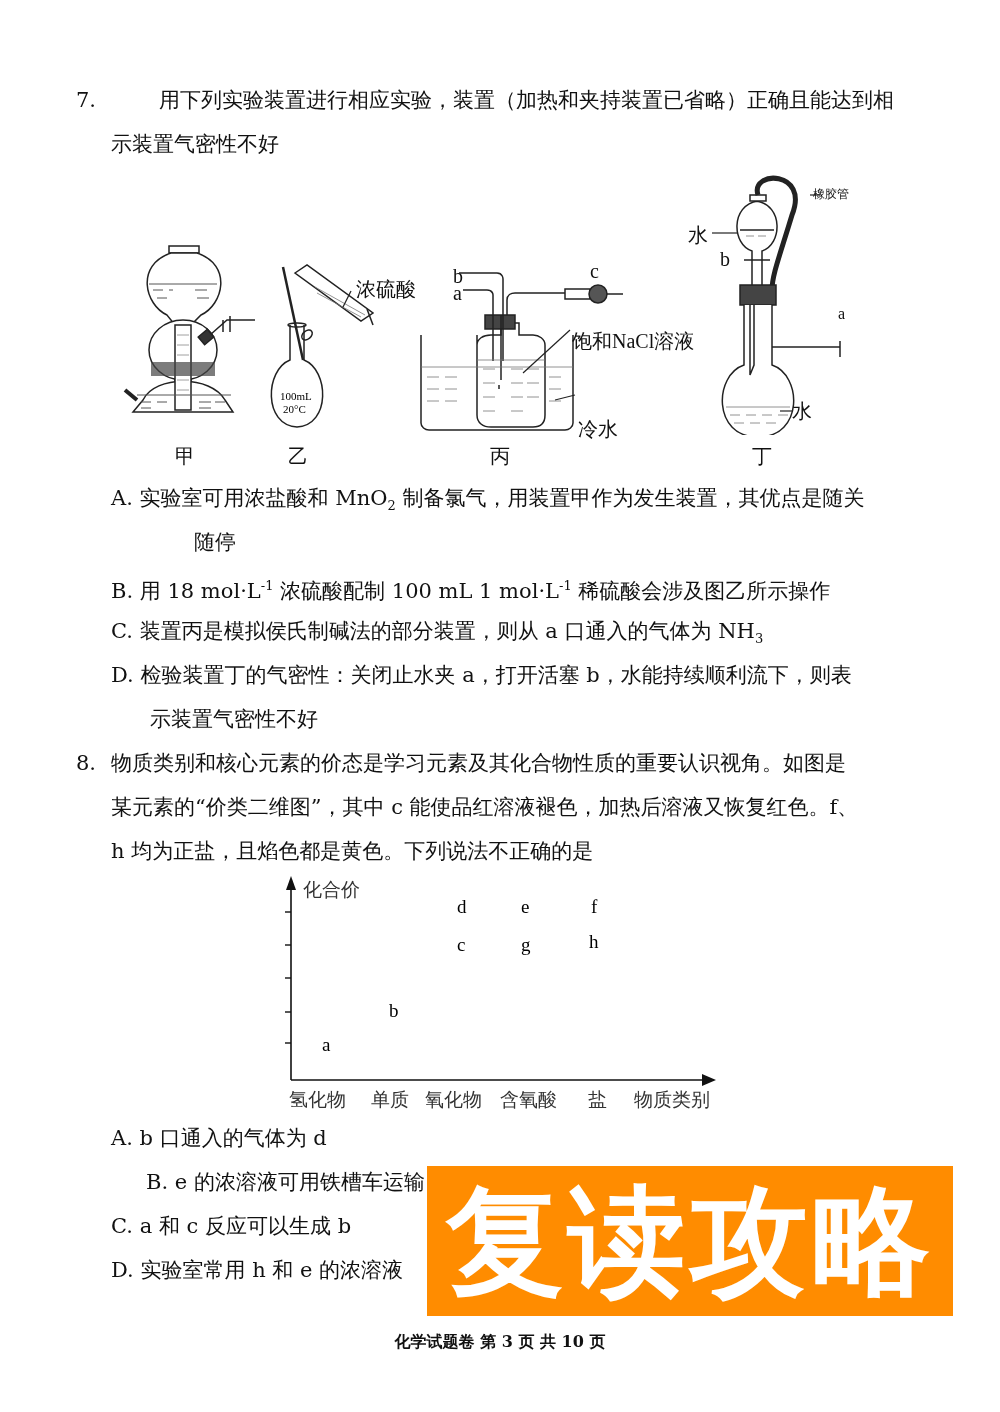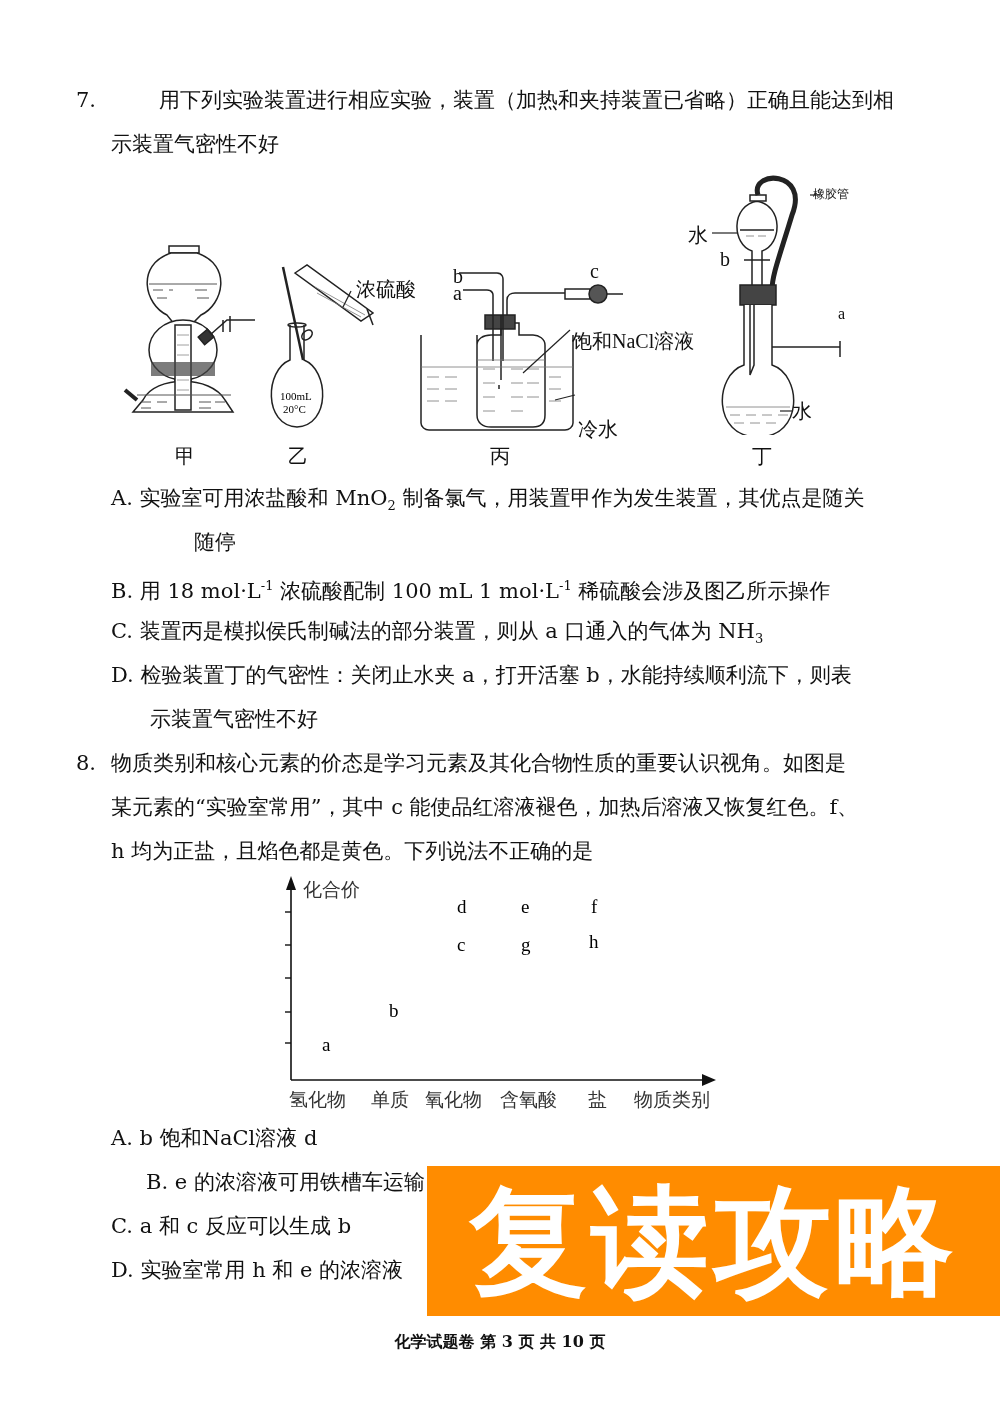--- a/index.html
+++ b/index.html
@@ -5,21 +5,21 @@
     html, body { margin: 0; padding: 0; background: #ffffff; }
     body { width: 1000px; height: 1412px; position: relative; overflow: hidden;
            font-family: "DejaVu Serif", "Liberation Serif", serif; color: #111; }
     .abs { position: absolute; }
     .line { position: absolute; font-size: 21px; line-height: 28px; white-space: nowrap; }
     .qnum { position: absolute; font-size: 21px; line-height: 28px; }
     .lbl { font-family: "Liberation Serif", serif; font-size: 20px; position: absolute; }
     .caption { position: absolute; font-size: 20px; }
     sub, sup { font-size: 13px; }
     svg text { font-family: "Liberation Serif", serif; }
-    .banner { position: absolute; left: 427px; top: 1166px; width: 573px; height: 150px;
+    .banner { position: absolute; left: 427px; top: 1166px; width: 526px; height: 150px;
               background: #ff8c00; display: flex; align-items: center; justify-content: center; }
     .banner span { color: #ffffff; font-family: "DejaVu Sans", sans-serif; font-weight: bold;
                    font-size: 118px; letter-spacing: 4px; line-height: 1; }
     .footer { position: absolute; top: 1332px; left: 0; width: 1000px; text-align: center;
               font-size: 16px; font-weight: bold; }
   </style>
 </head>
 <body>
 
 <div class="qnum" style="left:76px; top:86px;">7.</div>
@@ -184,21 +184,21 @@
   <span>装置丙是模拟侯氏制碱法的部分装置，则从 a 口通入的气体为 NH</span><sub>3</sub>
 </div>
 <div class="line" style="left:111px; top:661px;">
   <span>D.</span>
   <span>检验装置丁的气密性：关闭止水夹 a，打开活塞 b，水能持续顺利流下，则表</span>
 </div>
 <div class="line" style="left:150px; top:705px;">示装置气密性不好</div>
 
 <div class="qnum" style="left:76px; top:749px;">8.</div>
 <div class="line" style="left:111px; top:749px;">物质类别和核心元素的价态是学习元素及其化合物性质的重要认识视角。如图是</div>
-<div class="line" style="left:111px; top:793px;">某元素的“实验室常用”，其中 c 能使品红溶液褪色，加热后溶液又恢复红色。f、</div>
+<div class="line" style="left:111px; top:793px;">某元素的“价类二维图”，其中 c 能使品红溶液褪色，加热后溶液又恢复红色。f、</div>
 <div class="line" style="left:111px; top:837px;">h 均为正盐，且焰色都是黄色。下列说法不正确的是</div>
 
 <svg class="abs" style="left:270px; top:870px;" width="460" height="250">
   <g stroke="#111" stroke-width="1.6" fill="none">
     <line x1="21" y1="210" x2="21" y2="14"></line>
     <line x1="21" y1="210" x2="440" y2="210"></line>
   </g>
   <polygon points="21,6 16,20 26,20" fill="#111"></polygon>
   <polygon points="446,210 432,204 432,216" fill="#111"></polygon>
   <g stroke="#111" stroke-width="1.4">
@@ -220,21 +220,21 @@
   <text x="19" y="236" font-size="19" fill="#333">氢化物</text>
   <text x="101" y="236" font-size="19" fill="#333">单质</text>
   <text x="155" y="236" font-size="19" fill="#333">氧化物</text>
   <text x="230" y="236" font-size="19" fill="#333">含氧酸</text>
   <text x="318" y="236" font-size="19" fill="#333">盐</text>
   <text x="364" y="236" font-size="19" fill="#333">物质类别</text>
 </svg>
 
 <div class="line" style="left:111px; top:1124px;">
   <span>A.</span>
-  <span>b 饱和NaCl溶液 d</span>
+  <span>b 口通入的气体为 d</span>
 </div>
 <div class="line" style="left:111px; top:1168px;margin-left:35px;">
   <span>B.</span>
   <span>e 的浓溶液可用铁槽车运输</span>
 </div>
 <div class="line" style="left:111px; top:1212px;">
   <span>C.</span>
   <span>a 和 c 反应可以生成 b</span>
 </div>
 <div class="line" style="left:111px; top:1256px;">

